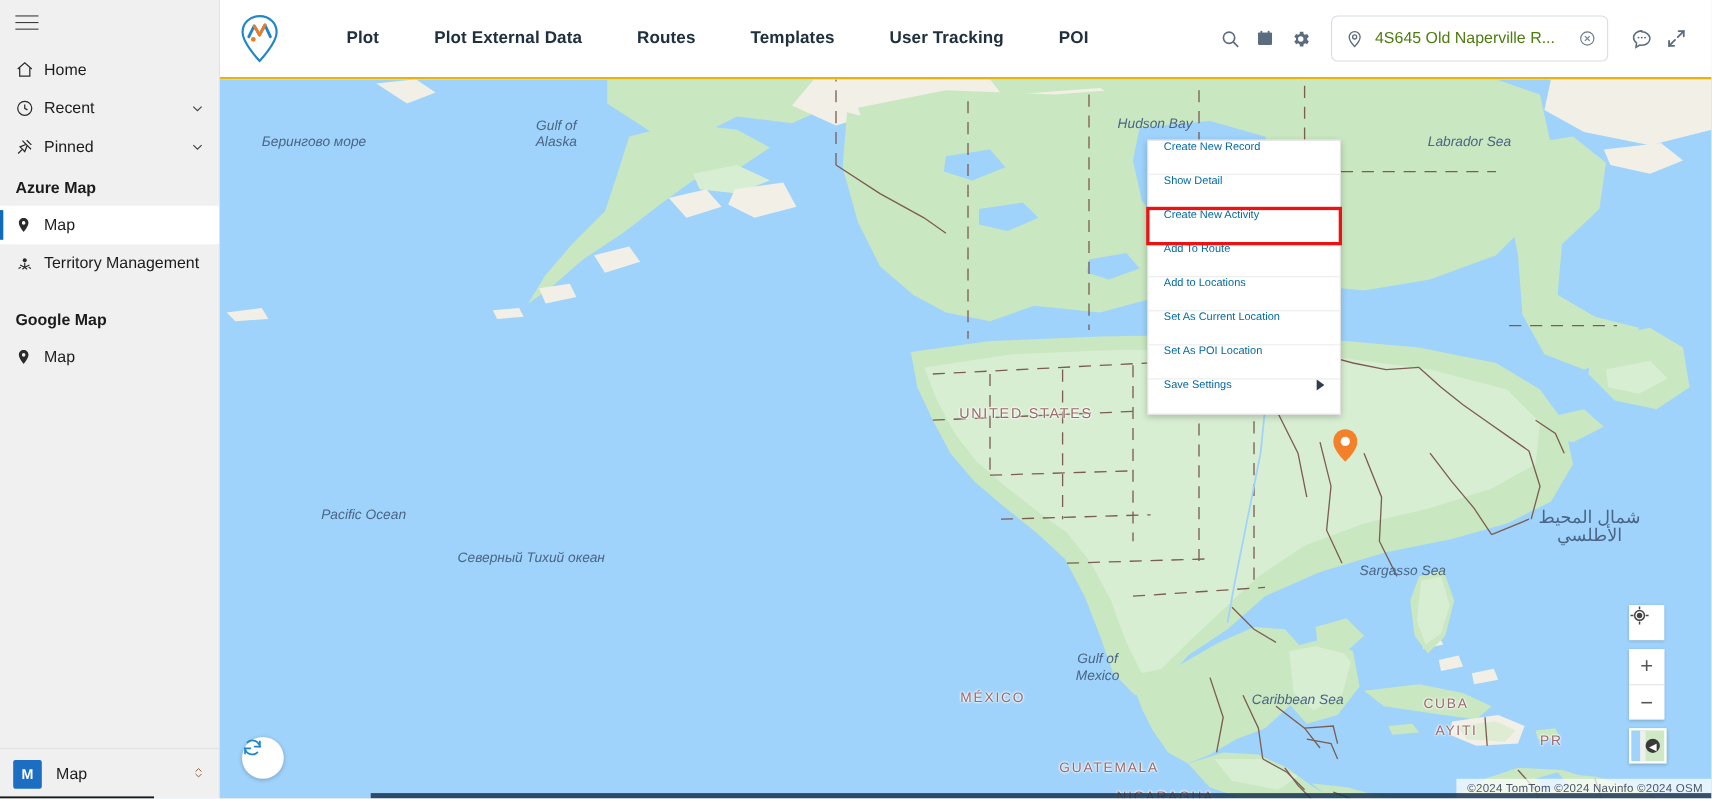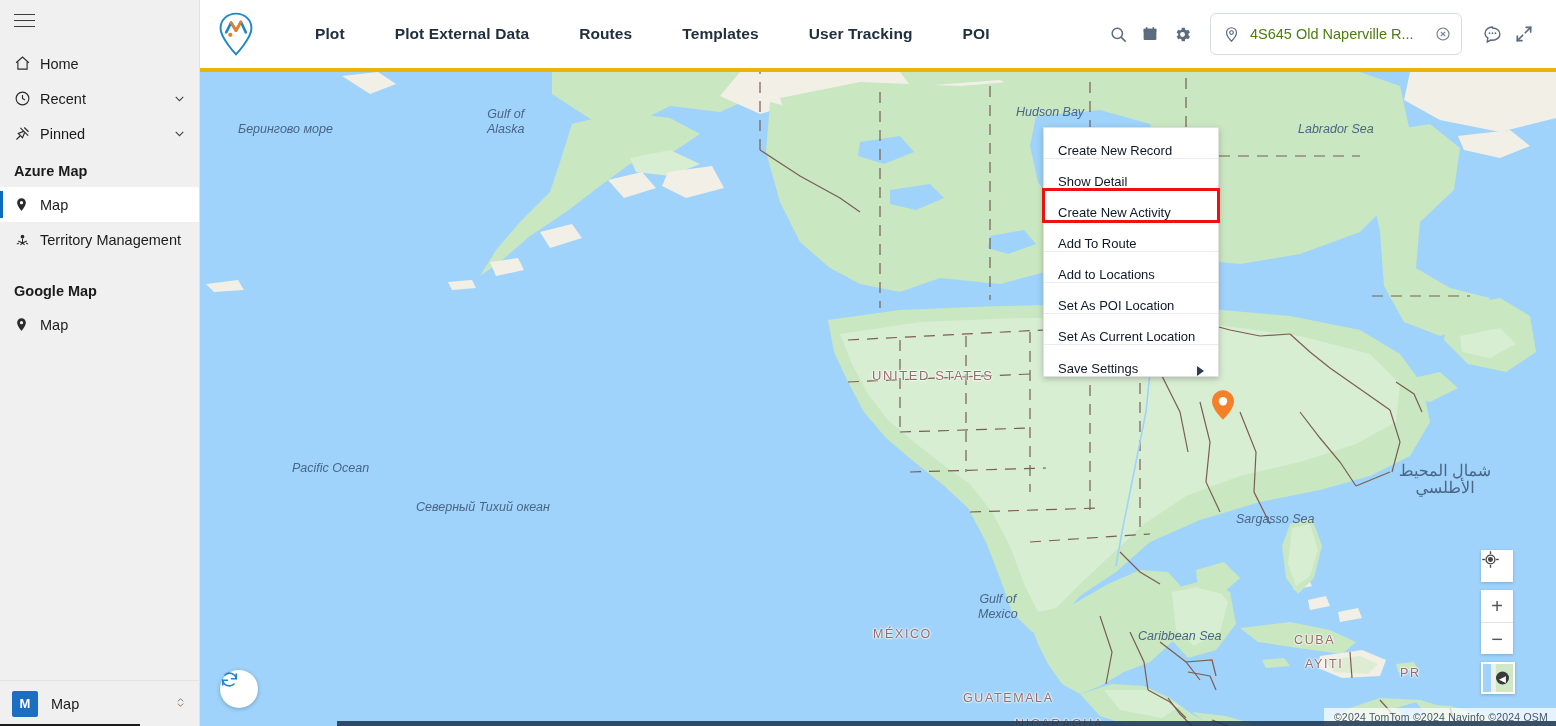--- a/index.html
+++ b/index.html
@@ -58,21 +58,21 @@
   .sb-footer .updown { color: #8a5a3b; font-size: 14px; }
   .sb-underline {
     position: absolute; left: 0; bottom: 0; width: 140px; height: 2px; background: #1b1b1b;
   }
 
   
   #main { position: relative; width: 1356px; height: 726px; flex: 1 1 auto; }
 
   
   #header {
-    height: 72px; background: #ffffff; border-bottom: 4px solid #eab308;
+    height: 72px; background: #ffffff; border-bottom: 2px solid #eab308;
     display: flex; align-items: center; position: relative; z-index: 30;
   }
   #logo { width: 72px; display: flex; align-items: center; justify-content: center; }
   #topnav { display: flex; align-items: center; gap: 0px; margin-left: 18px; }
   .topnav-item {
     font-size: 15.5px; font-weight: bold; color: #20303f;
     padding: 0 25px; cursor: pointer; white-space: nowrap; letter-spacing: .1px;
   }
   #header-right {
     margin-left: auto; display: flex; align-items: center; padding-right: 16px; gap: 0;
@@ -117,22 +117,22 @@
   
   #map-marker { position: absolute; left: 1012px; top: 318px; z-index: 12; }
 
   
   #ctxmenu {
     position: absolute; left: 843px; top: 127px; width: 176px;
     background: #ffffff; border: 1px solid #e0e0e0;
     box-shadow: 0 2px 6px rgba(0,0,0,.22); z-index: 35;
   }
   .ctx-item {
-    height: 31px; display: flex; align-items: flex-end; padding: 0 14px;
-    font-size: 13px; color: #0f172a; cursor: pointer;
+    height: 31px; display: flex; align-items: flex-start; padding: 0 14px;
+    font-size: 10px; color: #0369a1; cursor: pointer;
     border-bottom: 1px solid #ececec; position: relative; white-space: nowrap;
   }
   .ctx-item:last-child { border-bottom: none; }
   .ctx-item.highlighted {
     outline: 3px solid #ee1111; outline-offset: -1px; z-index: 3;
   }
   .ctx-item .arrow {
     margin-left: auto; width: 0; height: 0;
     border-left: 7px solid #2f3c4d; border-top: 5px solid transparent;
     border-bottom: 5px solid transparent;
@@ -600,24 +600,24 @@
       <div class="ctx-item highlighted">
         <span>Create New Activity</span>
       </div>
       <div class="ctx-item">
         <span>Add To Route</span>
       </div>
       <div class="ctx-item">
         <span>Add to Locations</span>
       </div>
       <div class="ctx-item">
+        <span>Set As Current Location</span>
+      </div>
+      <div class="ctx-item">
         <span>Set As POI Location</span>
-      </div>
-      <div class="ctx-item">
-        <span>Set As Current Location</span>
       </div>
       <div class="ctx-item">
         <span>Save Settings</span>
         <span class="arrow"></span>
       </div>
     </div>
 
   </div>
 </div>
 

